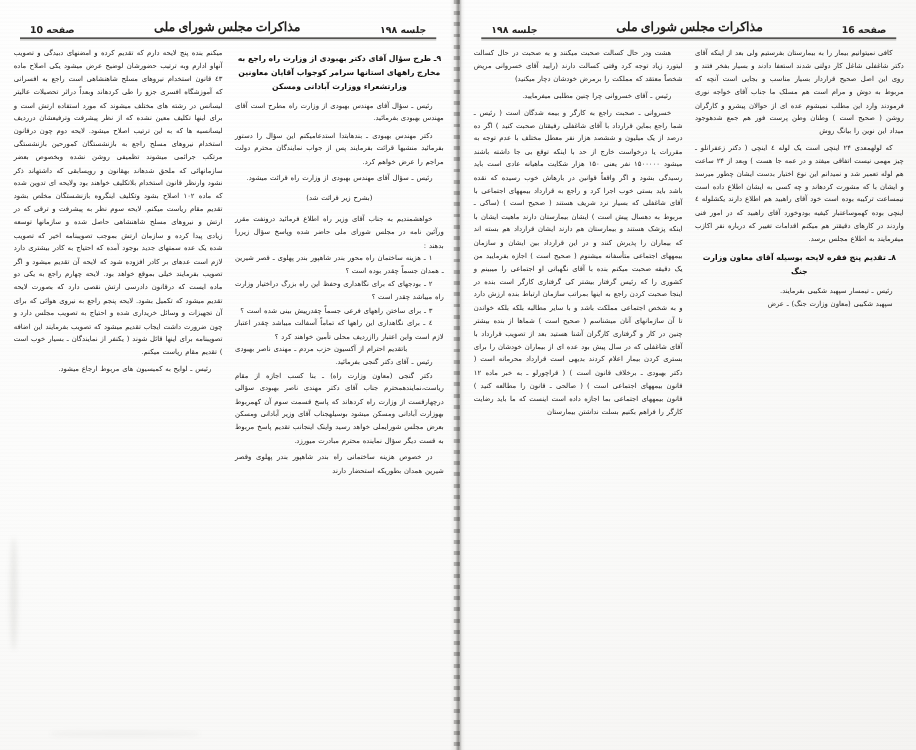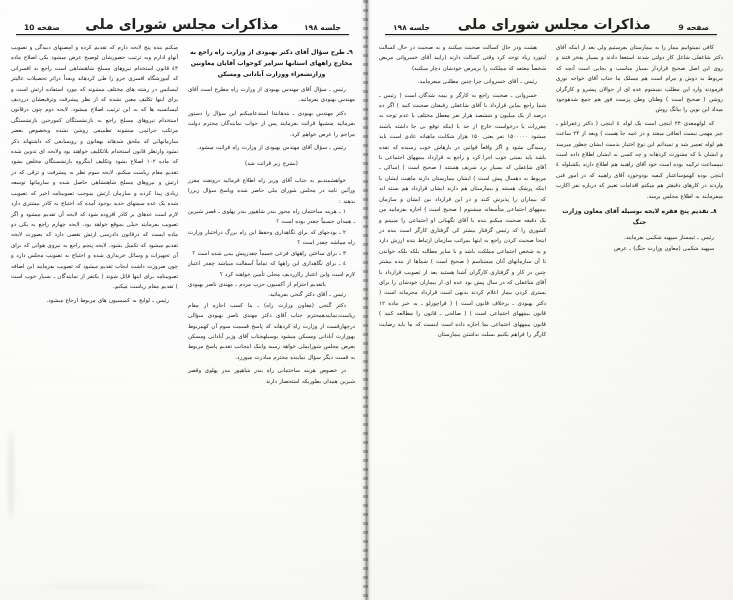--- a/index.html
+++ b/index.html
@@ -43,21 +43,21 @@
     opacity:.55;
   }
 
   
   .head{
     display:flex;justify-content:space-between;align-items:flex-end;
     font-size:7.5px;font-weight:bold;color:#23211f;
     letter-spacing:.2px;
     padding:0 14px 2px 14px;
   }
-  .head .ctr{font-size:14px;}
+  .head .ctr{font-size:10px;font-family:Liberation Serif, serif;}
   .rule{
     height:0;border-bottom:1.6px solid #1d1b19;
     margin:0 6px 0 6px;
     box-shadow:0 1.4px 0 rgba(40,38,35,.25);
   }
   .rule.blur{filter:blur(.2px);}
 
   
   .cols{display:flex;flex-direction:row;gap:10px;margin-top:7px;height:560px;}
   .col{width:167px;}
@@ -93,21 +93,21 @@
 </head>
 <body>
 
 <div class="scan"></div>
 
 <div class="spread">
 
   <div class="page page-right">
 
     <div class="head">
-      <span>صفحه 9</span>
+      <span>صفحه 16</span>
       <span class="ctr">مذاکرات مجلس شورای ملی</span>
       <span>جلسه ۱۹۸</span>
     </div>
     <div class="rule blur"></div>
 
     <div class="cols">
 
       <div class="col">
         <p class="t ind">کافی نمیتوانیم بیمار را به بیمارستان بفرستیم ولی بعد از اینکه آقای دکتر شاغفلی شاغل کار دولتی شدند استعفا دادند و بسیار بفخر فتند و روی این اصل صحیح قراردار بسیار مناسب و بجایی است آنچه که مربوط به دوش و مرام است هم مسلک ما جناب آقای خواجه نوری فرمودند وارد این مطلب نمیشوم عده ای از حوالان پیشرو و کارگران روشن ( صحیح است ) وطنان وطن پرست فور هم جمع شدهوجود میداد این نوین را بیانگ روش</p>
         <div class="gap-s"></div>

